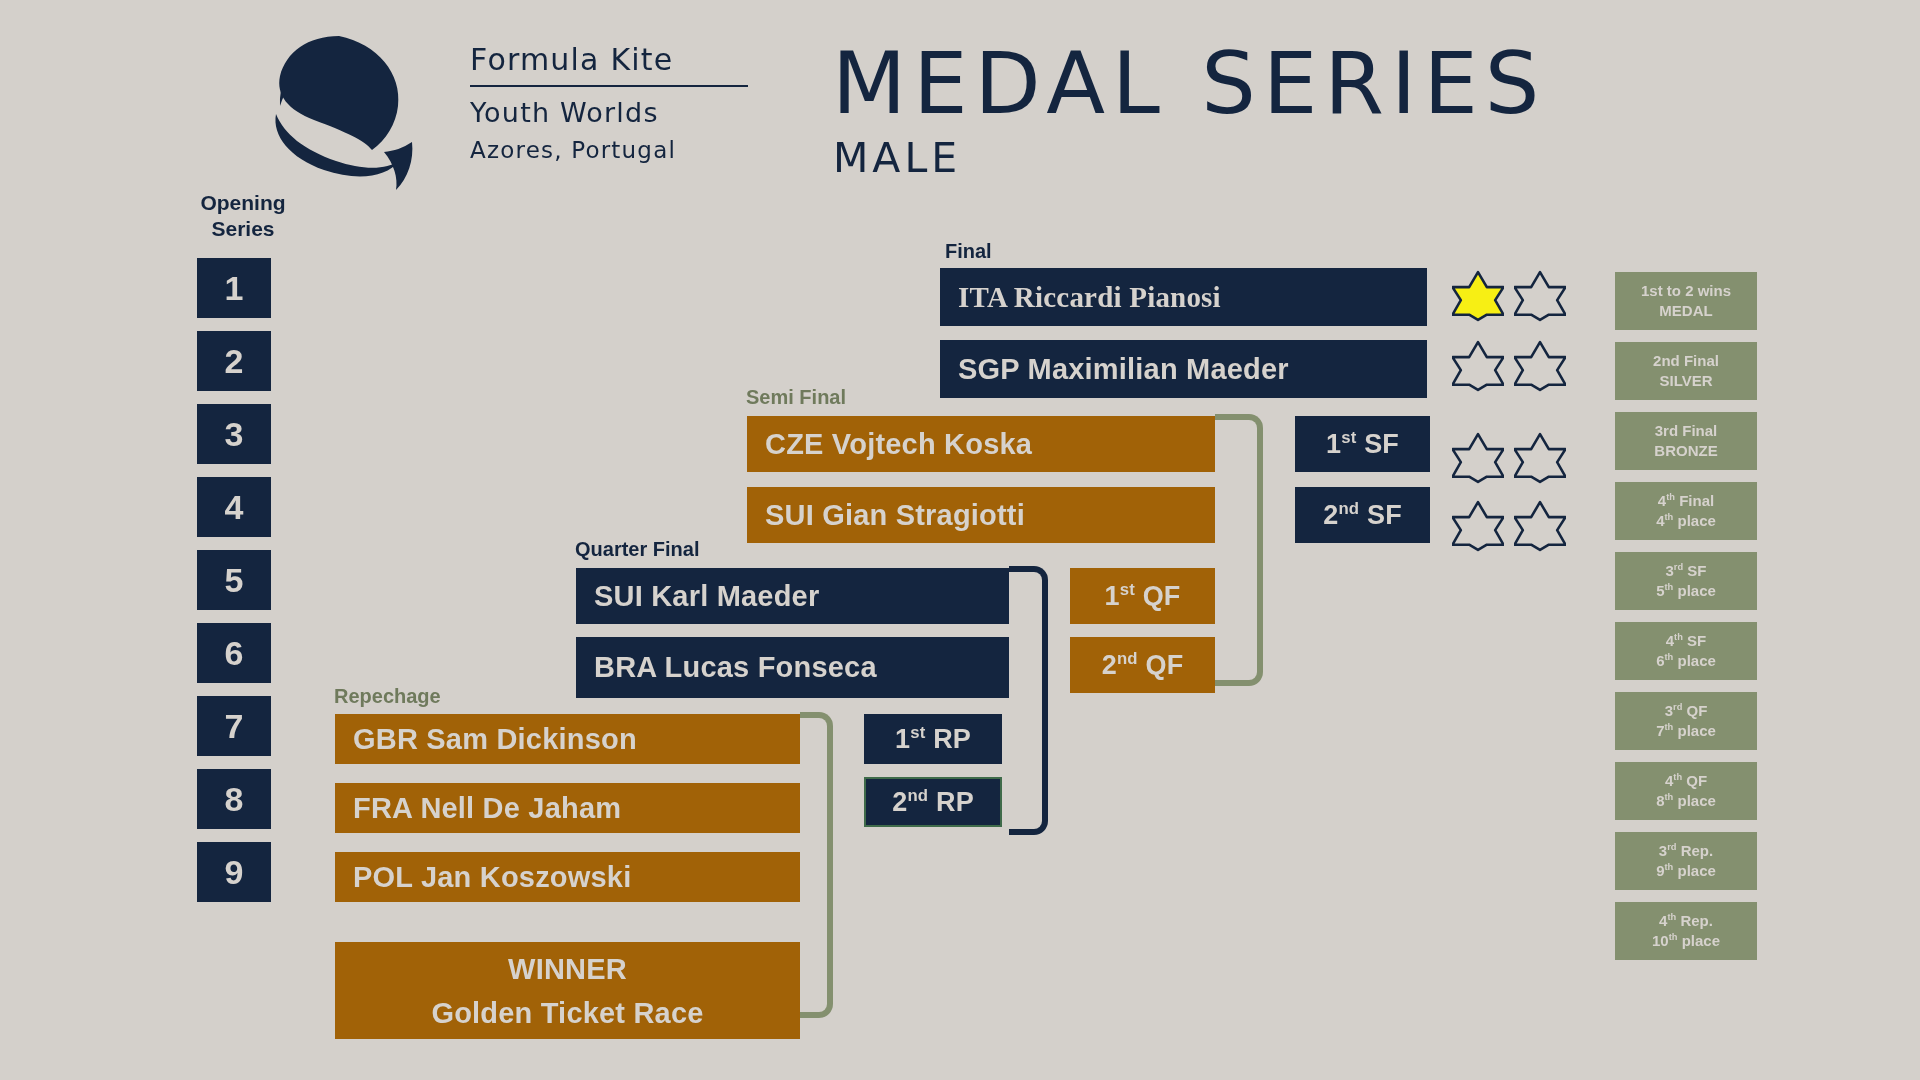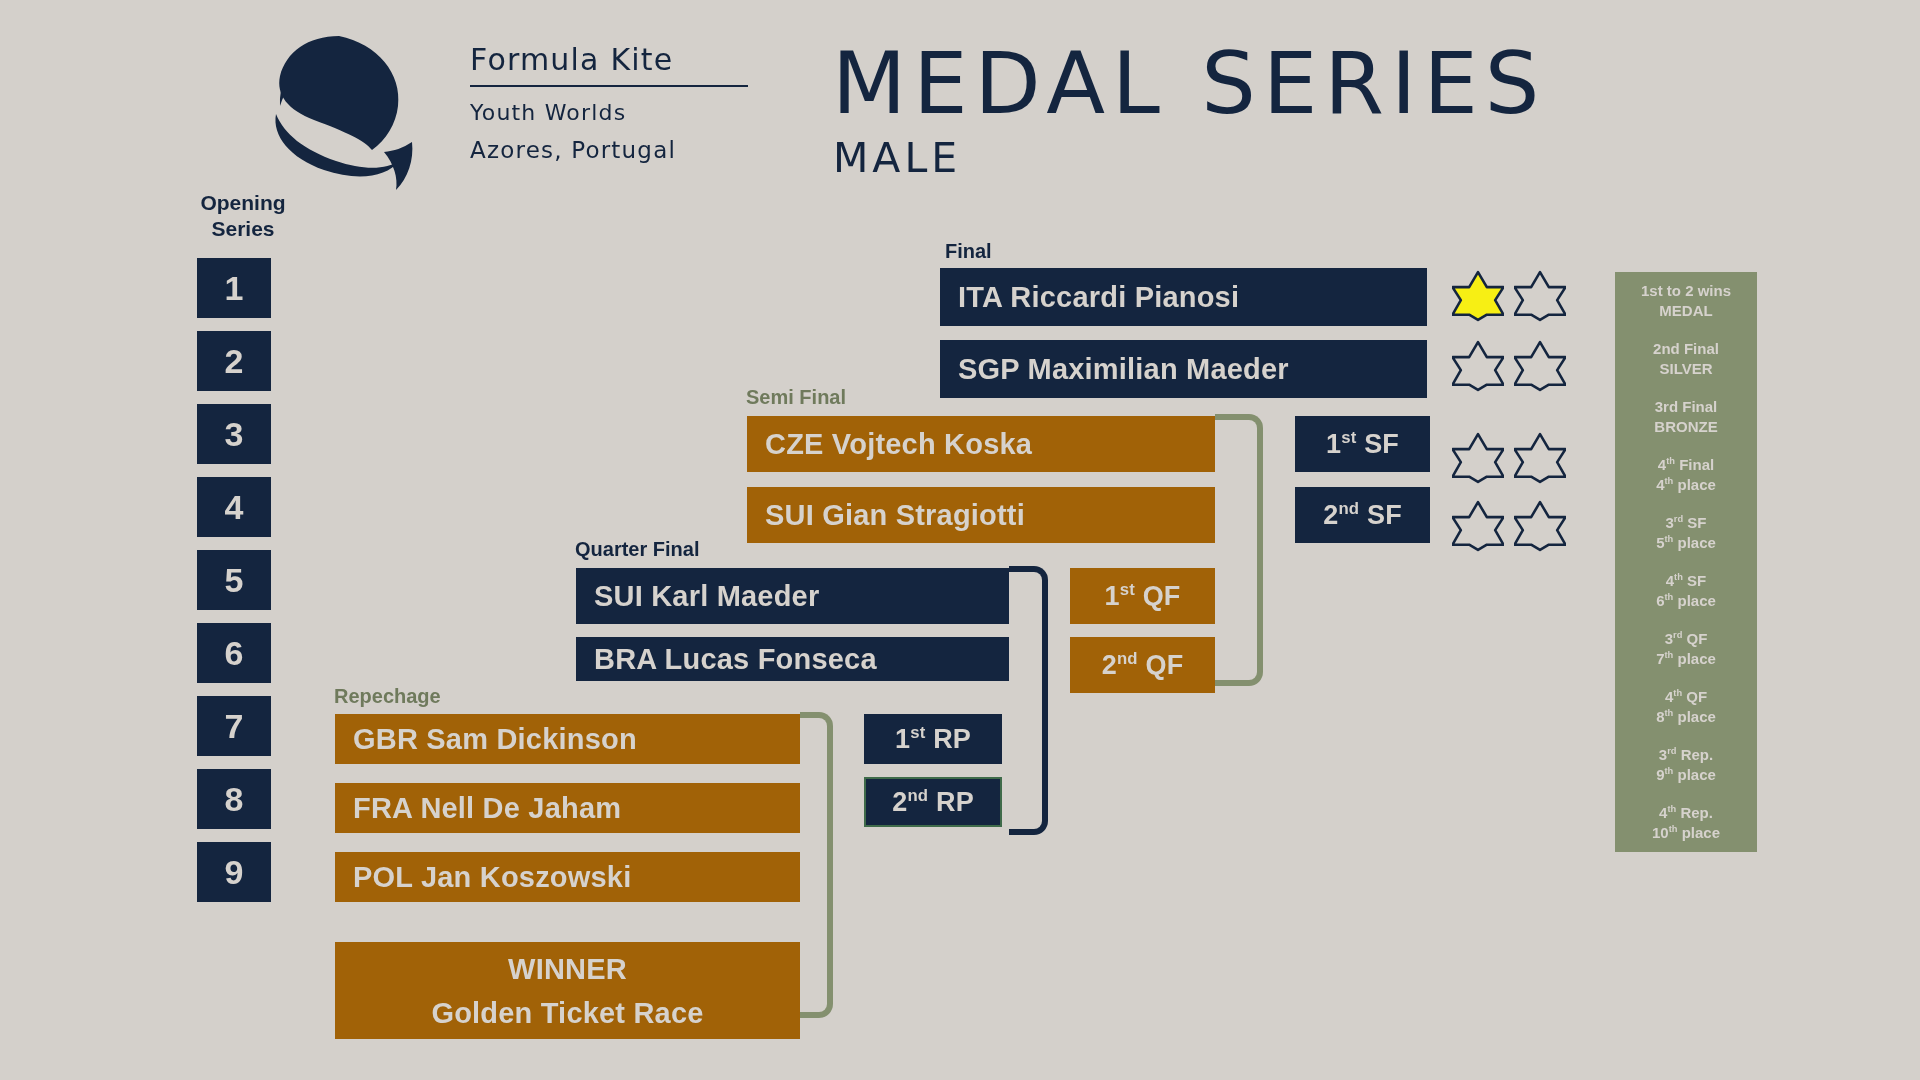--- a/index.html
+++ b/index.html
@@ -19,21 +19,21 @@
   #logo-mark { position: absolute; left: 246px; top: 28px; width: 186px; height: 168px; }
   #logo-text { position: absolute; left: 470px; top: 42px; width: 290px; }
   #logo-text .lt-line {
     font-family: "DejaVu Sans", sans-serif;
     color: #14253f;
     letter-spacing: 1.2px;
     white-space: nowrap;
   }
   #lt-1 { font-size: 30px; line-height: 36px; }
   #lt-rule { height: 2px; background: #14253f; margin: 7px 0 9px 0; width: 278px; }
-  #lt-2 { font-size: 22px; line-height: 33px; }
+  #lt-2 { font-size: 27px; line-height: 33px; }
   #lt-3 { font-size: 23px; line-height: 30px; margin-top: 6px; }
 
   
   #title-main {
     position: absolute; left: 832px; top: 38px;
     font-family: "DejaVu Sans", sans-serif;
     font-size: 86px; line-height: 90px; letter-spacing: 7px;
     color: #14253f; white-space: nowrap;
   }
   #title-sub {
@@ -89,21 +89,21 @@
   .connector {
     position: absolute;
     border-style: solid;
     border-left: none;
     background: transparent;
   }
 
   
   #legend { position: absolute; left: 1615px; top: 272px; width: 142px; }
   .legend-box {
-    width: 142px; 
+    width: 142px; margin-bottom: 12px;
     background: #84906f; color: #d6d2cd;
     display: flex; flex-direction: column;
     align-items: center; justify-content: center;
     text-align: center;
     font-size: 15px; font-weight: bold; line-height: 20px;
     padding: 9px 4px;
     min-height: 54px;
   }
 
   
@@ -177,21 +177,21 @@
   <div class="box center navy chip outlined" style="left:864px; top:777px; width:138px;">
     <span>2<sup>nd</sup>&nbsp;RP</span>
   </div>
 
   <div class="caption dark" style="left:575px; top:538px;">Quarter Final</div>
 
   <div class="connector" style="left:1009px; top:566px; width:39px; height:269px;
        border-color:#14253f; border-width:6px; border-radius:0 14px 14px 0;"></div>
 
   <div class="box left navy athlete" style="left:576px; top:568px; width:433px; height:56px;">SUI Karl Maeder</div>
-  <div class="box left navy athlete" style="left:576px; top:637px; width:433px; height:44px;">BRA Lucas Fonseca</div>
+  <div class="box left navy athlete" style="left:576px; top:637px; width:433px; height:61px;">BRA Lucas Fonseca</div>
 
   <div class="box center sage chip" style="left:1070px; top:568px; width:145px; height:56px;">
     <span>1<sup>st</sup>&nbsp;QF</span>
   </div>
   <div class="box center sage chip" style="left:1070px; top:637px; width:145px; height:56px;">
     <span>2<sup>nd</sup>&nbsp;QF</span>
   </div>
 
   <div class="caption sagetext" style="left:746px; top:386px;">Semi Final</div>
 
@@ -203,21 +203,21 @@
 
   <div class="box center navy chip" style="left:1295px; top:416px; width:135px; height:56px;">
     <span>1<sup>st</sup>&nbsp;SF</span>
   </div>
   <div class="box center navy chip" style="left:1295px; top:487px; width:135px; height:56px;">
     <span>2<sup>nd</sup>&nbsp;SF</span>
   </div>
 
   <div class="caption dark" style="left:945px; top:240px;">Final</div>
 
-  <div class="box left navy athlete" style="left:940px; top:268px; width:487px; height:58px;">ITA Riccardi Pianosi</div>
+  <div class="box left navy athlete" style="left:940px; top:268px; width:487px; height:58px;font-family:Liberation Serif, serif;">ITA Riccardi Pianosi</div>
   <div class="box left navy athlete" style="left:940px; top:340px; width:487px; height:58px;">SGP Maximilian Maeder</div>
 
   <div class="starwrap" style="left:1452px; top:270px; width:120px; height:56px;">
     <svg class="star" style="left:0;   top:0;" viewBox="0 0 100 100">
       <polygon points="50,4 67,33 99,33 83,58 99,86 67,86 50,96 33,86 1,86 17,58 1,33 33,33" fill="#f7ef14" stroke="#14253f" stroke-width="5" stroke-linejoin="round"></polygon>
     </svg>
     <svg class="star" style="left:62px; top:0;" viewBox="0 0 100 100">
       <polygon points="50,4 67,33 99,33 83,58 99,86 67,86 50,96 33,86 1,86 17,58 1,33 33,33" fill="none" stroke="#14253f" stroke-width="5" stroke-linejoin="round"></polygon>
     </svg>
   </div>

